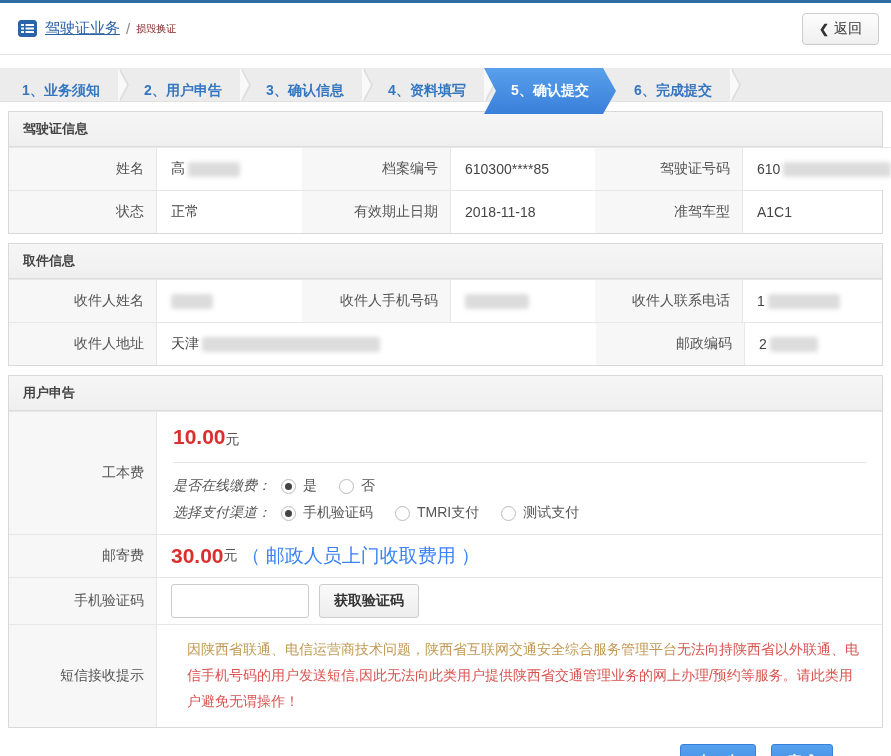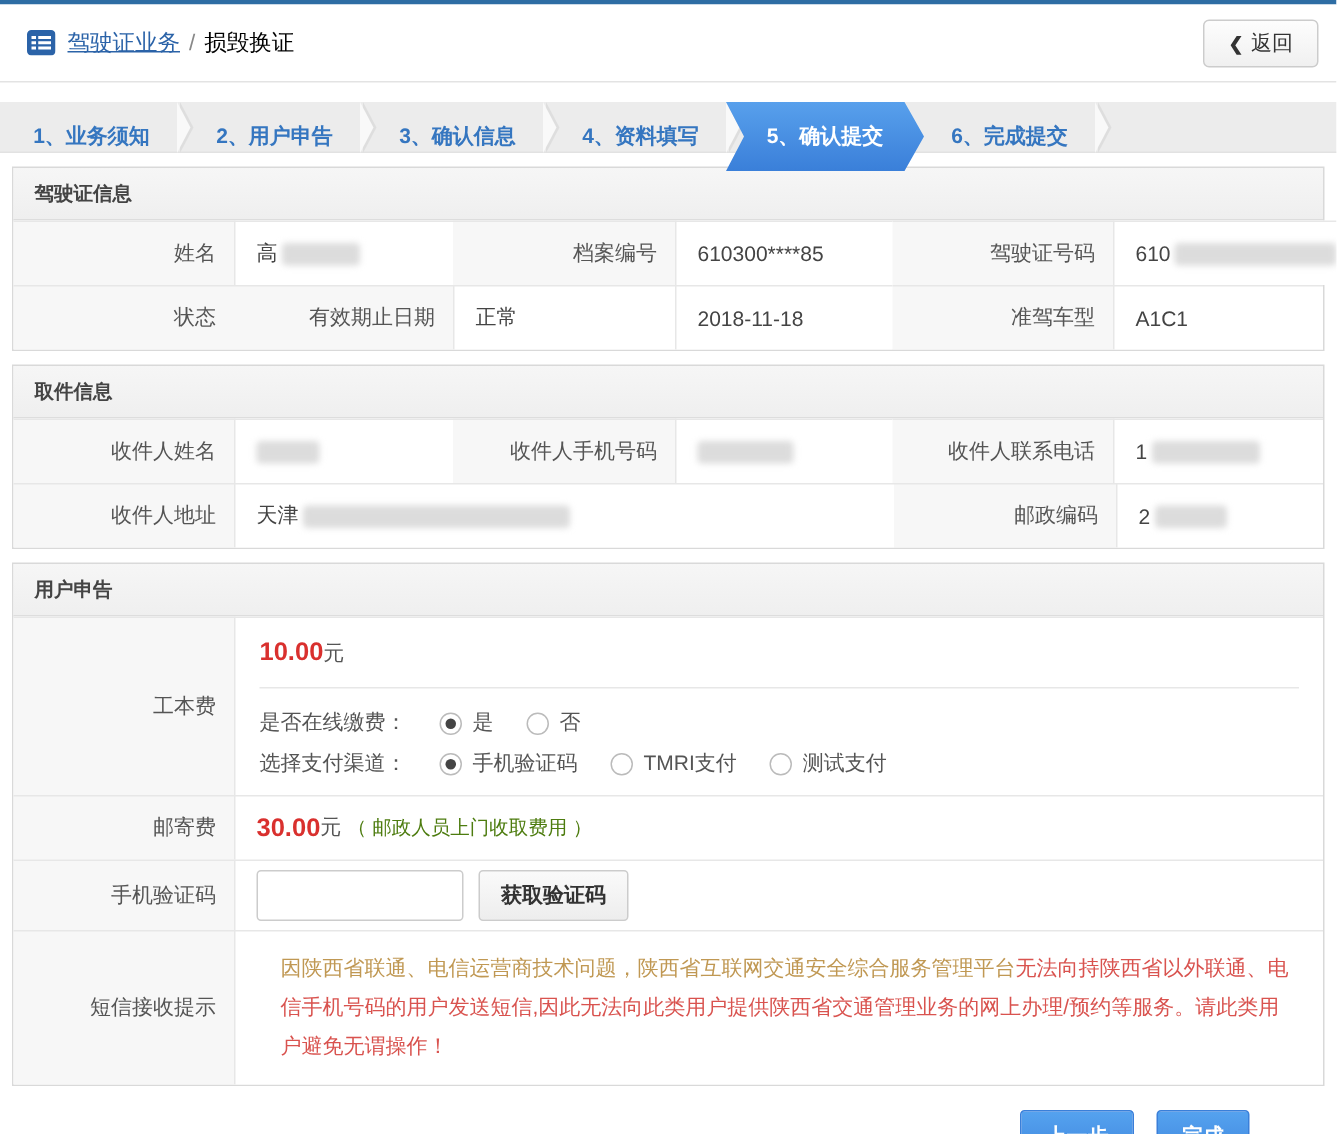--- a/index.html
+++ b/index.html
@@ -11,21 +11,21 @@
   }
   
   .top-line { height:3px; background:#2e6da4; }
   .page-header {
     height:52px; display:flex; align-items:center;
     padding:0 12px 0 18px; border-bottom:1px solid #e3e3e3; background:#fff;
   }
   .hdr-icon { width:19px; height:17px; margin-right:8px; flex:none; }
   .crumb-section { color:#2b63a8; font-size:15px; font-weight:normal; text-decoration:underline; cursor:pointer; }
   .crumb-sep { color:#888; margin:0 6px; font-size:15px; }
-  .crumb-page { color:#000000; font-size:15px; }
+  .crumb-page { color:#7f1d1d; font-size:10px; }
   .spacer { flex:1; }
   .back-btn {
     display:inline-flex; align-items:center; gap:5px;
     background:linear-gradient(#fdfdfd,#f0f0f0); border:1px solid #ccc;
     border-radius:4px; padding:6px 16px; font-size:14px; color:#333; cursor:pointer;
   }
   .back-btn .chev { font-weight:bold; font-size:12px; color:#333; }
   
   .steps {
     margin-top:13px; height:34px; background:#ececec; display:flex;
@@ -66,28 +66,28 @@
   .lbl {
     background:#f7f7f7; justify-content:flex-end; padding-right:12px;
     color:#555; text-align:right;
   }
   .val { background:#fff; padding-left:14px; border-left:1px solid #e7e7e7; color:#444; }
   .blur-blob {
     display:inline-block; height:15px; border-radius:3px; background:#dcdcdc;
     filter:blur(2px); vertical-align:middle; margin-left:3px;
   }
   
-  .fee-amount { color:#d9302e; font-weight:bold; font-size:17px; }
+  .fee-amount { color:#d9302e; font-weight:bold; font-size:21px; }
   .fee-unit { color:#555; font-size:14px; }
-  .fee-note { color:#4d7c0f; font-size:13px; margin-left:4px; }
+  .fee-note { color:#3b82f6; font-size:19px; margin-left:4px; }
   .fee-main { display:block; width:100%; padding:13px 16px 12px 16px; }
   .fee-divider { border:none; border-top:1px solid #e7e7e7; margin:13px 0 14px 0; }
   .radio-line { display:flex; align-items:center; margin-top:9px; color:#555; }
   .radio-line:first-of-type { margin-top:0; }
-  .radio-caption { margin-right:22px; }
+  .radio-caption { margin-right:10px;font-style:italic; }
   .radio-opt { display:inline-flex; align-items:center; margin-right:22px; cursor:pointer; color:#555; }
   .radio {
     width:15px; height:15px; border:1px solid #bbb; border-radius:50%;
     background:#fff; margin-right:7px; position:relative; flex:none;
   }
   .radio.on::after {
     content:""; position:absolute; left:3px; top:3px; width:7px; height:7px;
     border-radius:50%; background:#444;
   }
   .code-input {
@@ -171,24 +171,24 @@
         <span>610300****85</span>
       </div>
     <div class="cell lbl">驾驶证号码</div>
     <div class="cell val">
         <span>610</span>
         <span class="blur-blob" style="width:108px"></span>
       </div>
   </div>
   <div class="grid-row grid-6">
     <div class="cell lbl">状态</div>
+    <div class="cell val">
+        <span>正常</span>
+      </div>
     <div class="cell lbl">有效期止日期</div>
-    <div class="cell val">
-        <span>正常</span>
-      </div>
     <div class="cell val">
         <span>2018-11-18</span>
       </div>
     <div class="cell lbl">准驾车型</div>
     <div class="cell val">
         <span>A1C1</span>
       </div>
   </div>
 </div>
 

